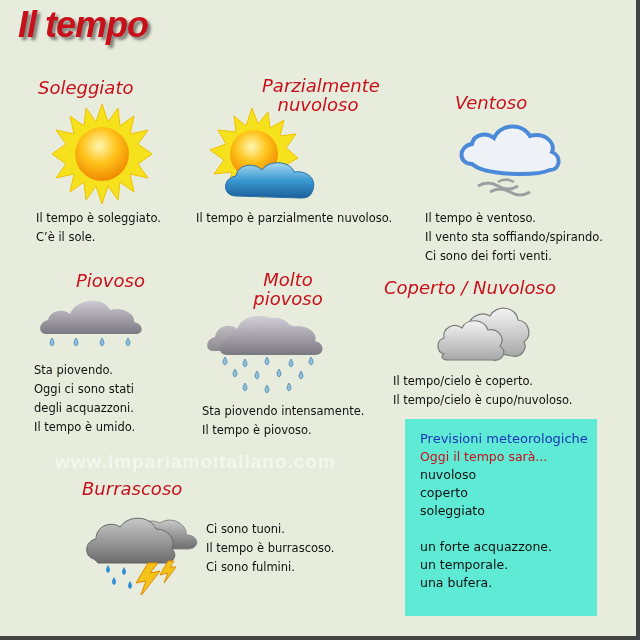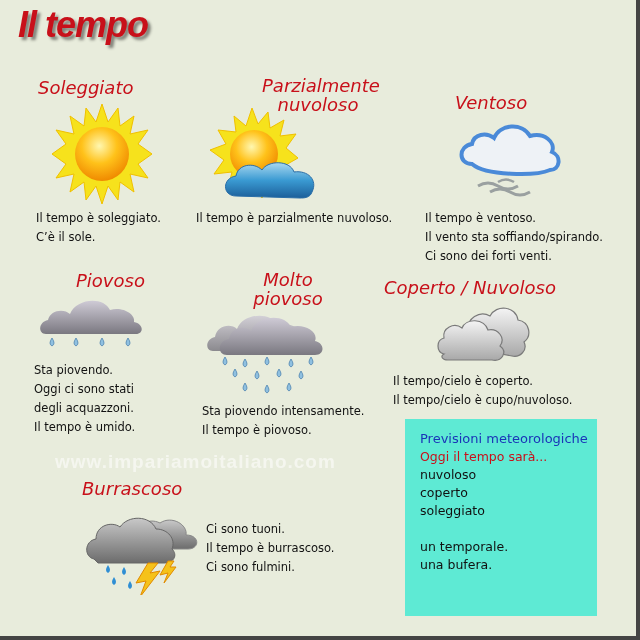--- a/index.html
+++ b/index.html
@@ -173,16 +173,17 @@
 </div>
 
 <div class="box">
   <div class="bt">
     <div class="blue">Previsioni meteorologiche</div>
     <div class="red">Oggi il tempo sarà...</div>
     <div class="blk">nuvoloso</div>
     <div class="blk">coperto</div>
     <div class="blk">soleggiato</div>
     <div style="height:18px"></div>
+    <div class="blk">un forte acquazzone.</div>
     <div class="blk">un temporale.</div>
     <div class="blk">una bufera.</div>
   </div>
 </div>
 
 </body></html>

